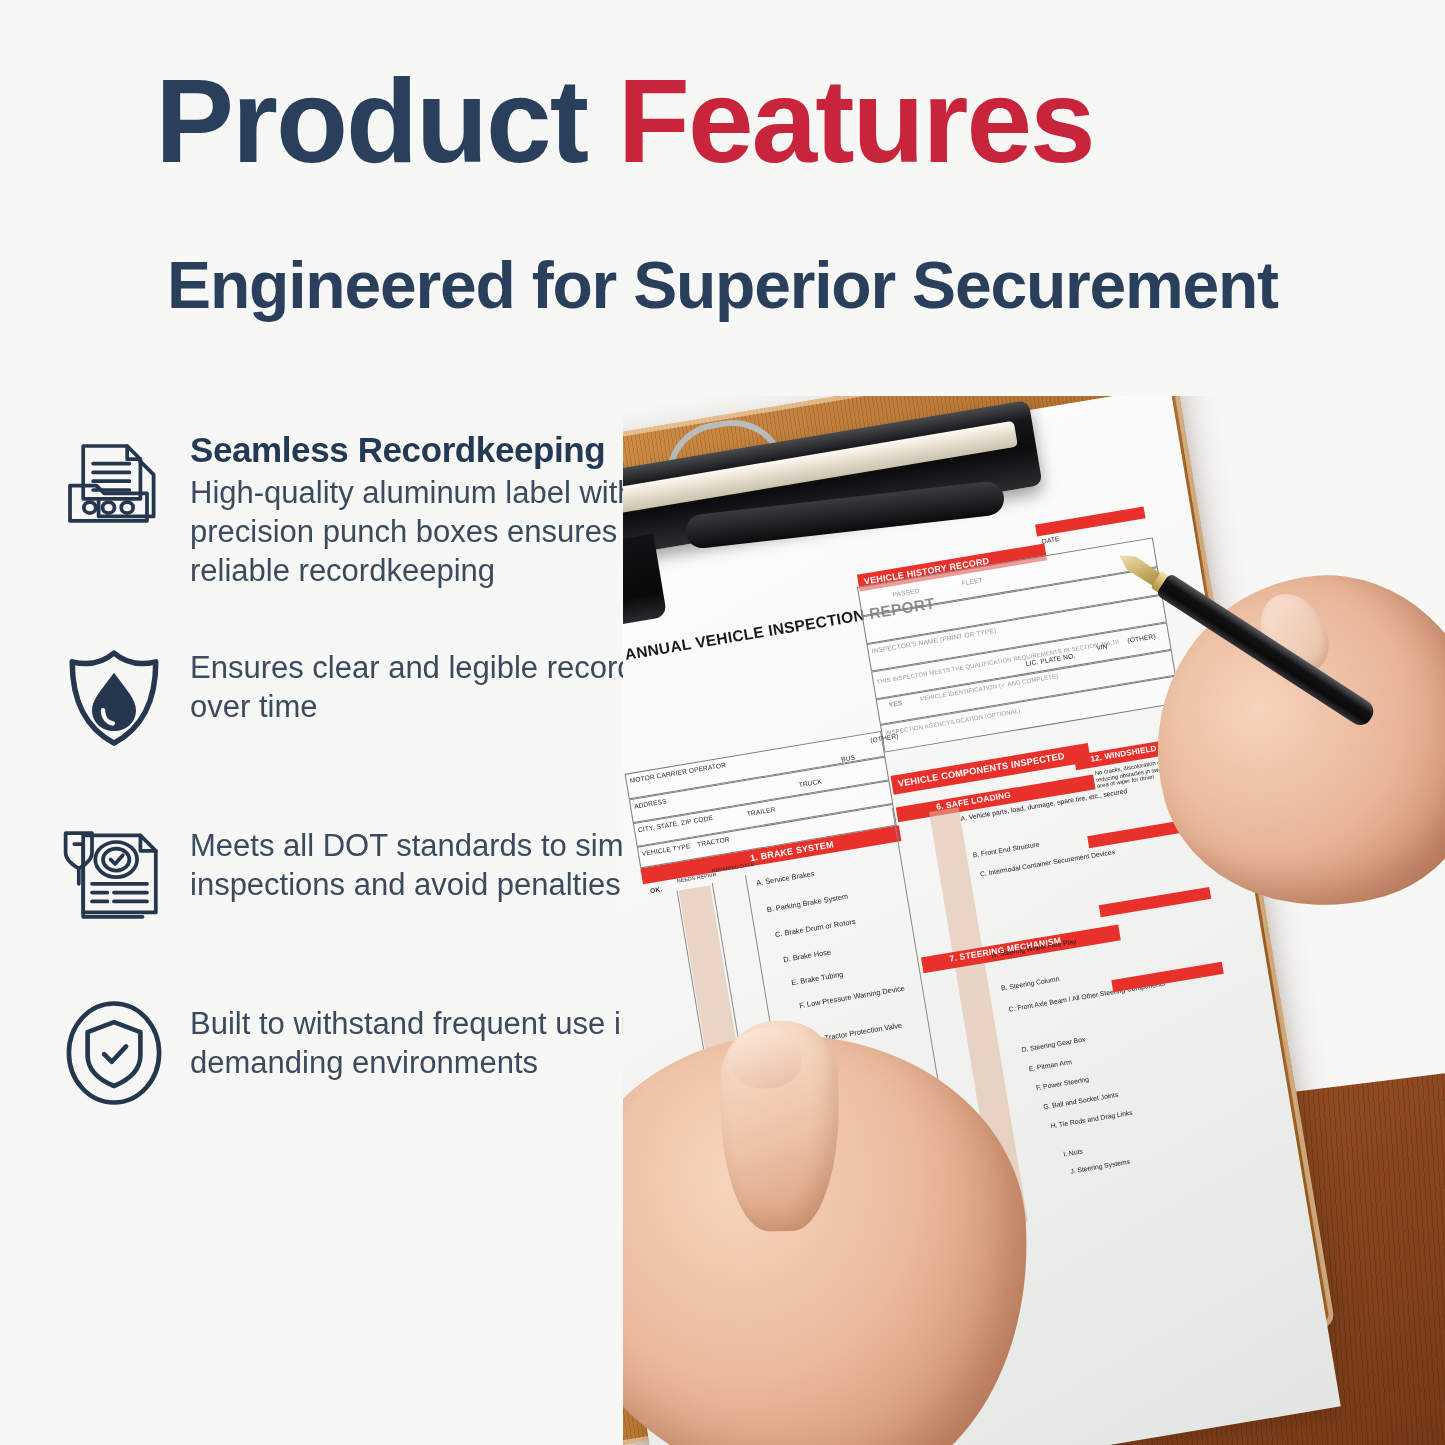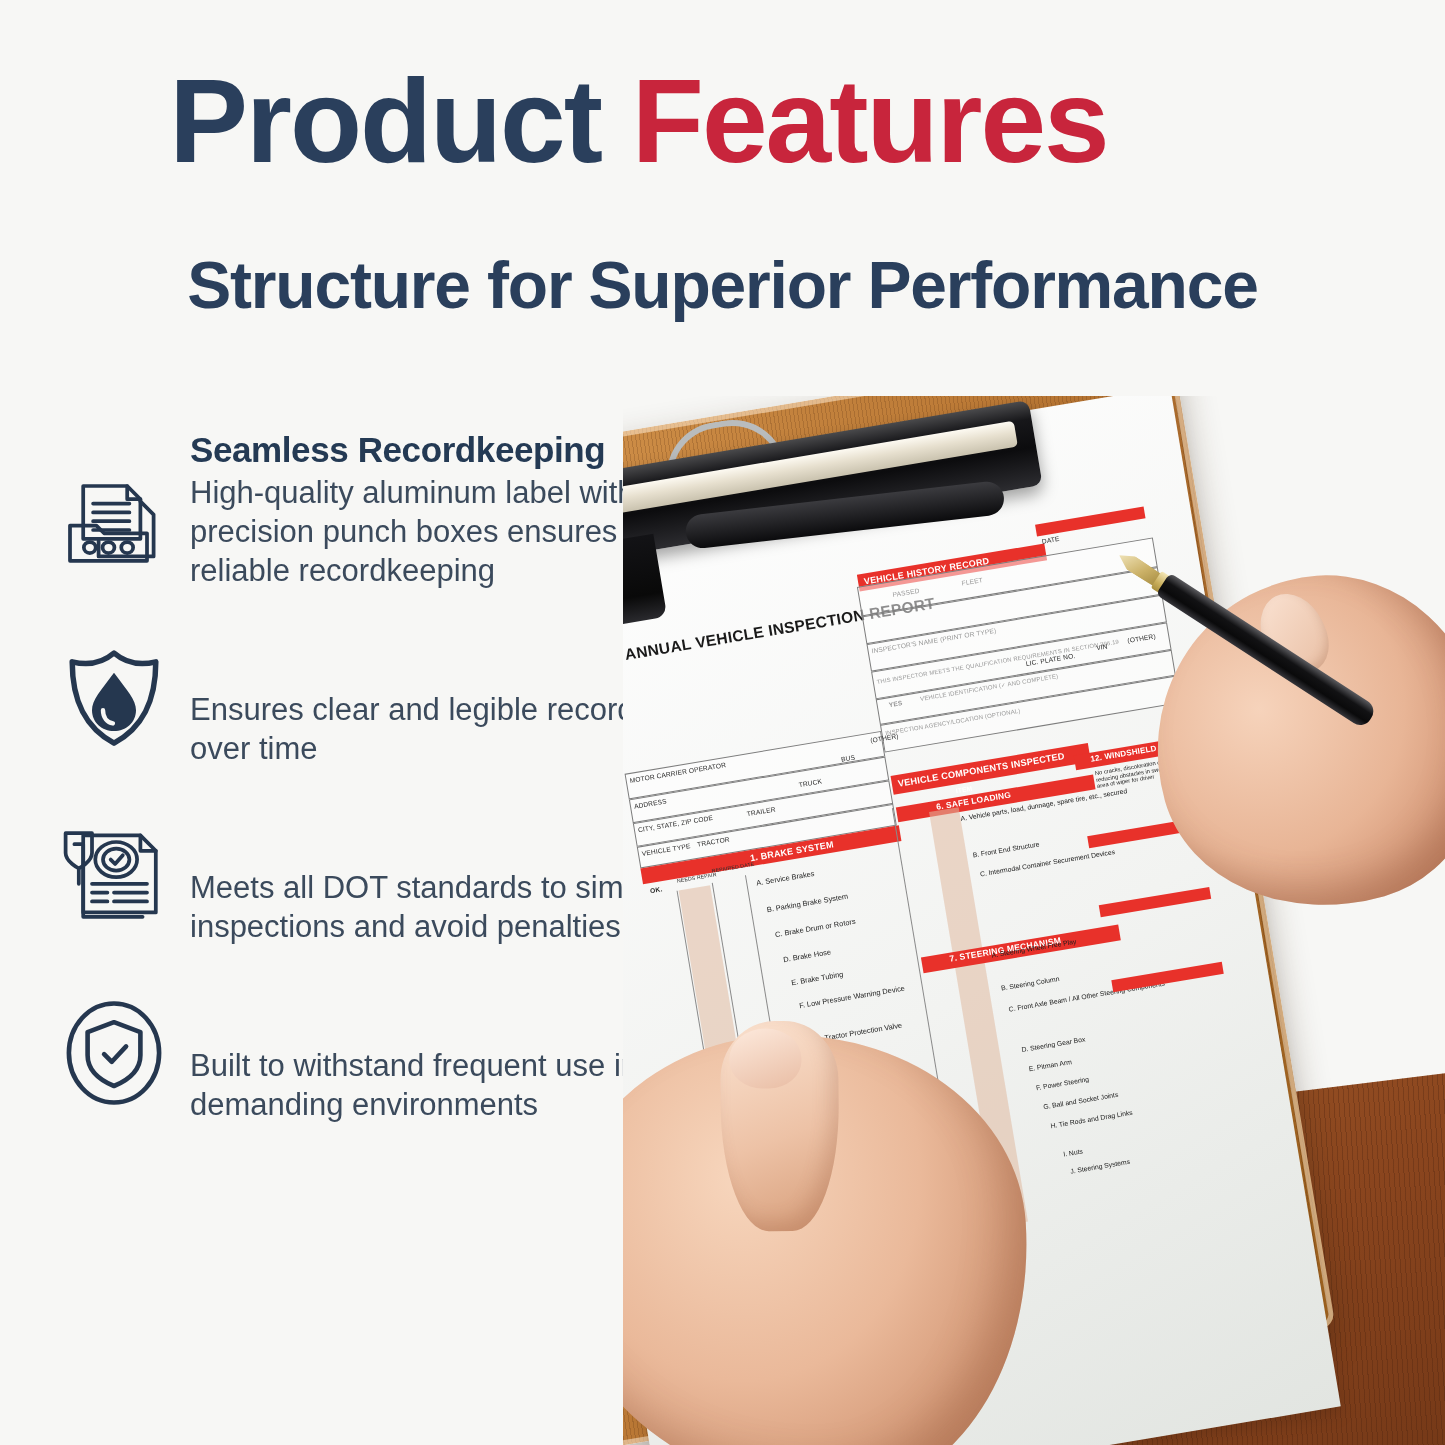--- a/index.html
+++ b/index.html
@@ -6,38 +6,38 @@
   html,body { width:1445px; height:1445px; }
   body {
     font-family:"Liberation Sans", sans-serif;
     background:#f7f7f5;
     position:relative;
     overflow:hidden;
   }
 
   
   .headline {
-    position:absolute; left:16px; top:62px; width:1245px;
+    position:absolute; left:2px; top:62px; width:1245px;
     text-align:center;
     font-size:118px; font-weight:700; letter-spacing:-2px;
     line-height:1.0; white-space:nowrap;
   }
   .hl-a { color:#2a3f5c; }
   .hl-b { color:#c8253c; }
 
   .subhead {
     position:absolute; left:0; top:252px; width:1445px;
     text-align:center;
     font-size:66px; font-weight:700; color:#2a3f5c;
     letter-spacing:-1.2px; line-height:1.0; white-space:nowrap;
   }
 
   
   .features { position:absolute; left:48px; top:418px; width:700px; }
-  .feature { display:flex; align-items:flex-end; margin-bottom:46px; }
+  .feature { display:flex; align-items:flex-start; margin-bottom:46px; }
   .feature .ico { flex:0 0 132px; height:132px; display:flex;
                   align-items:flex-start; justify-content:center; padding-top:6px; }
   .feature .ico svg { width:110px; height:110px; display:block; }
   .feature .txt { padding-left:10px; padding-top:12px; }
   .feature .ftitle {
     font-size:35px; font-weight:700; color:#243a54;
     letter-spacing:-0.4px; line-height:1.12; margin-bottom:4px;
   }
   .feature .fdesc {
     font-size:31px; font-weight:400; color:#3b4a5c;
@@ -221,21 +221,21 @@
     border-radius:50% 50% 46% 46%;
     transform:rotate(9deg);
   }
 </style>
 </head>
 <body>
 
 <div class="headline">
   <span class="hl-a">Product</span><span>&nbsp;</span><span class="hl-b">Features</span>
 </div>
-<div class="subhead">Structure for Superior Performance</div>
+<div class="subhead">Engineered for Superior Securement</div>
 
 <div class="features">
 
   <div class="feature f1">
     <div class="ico">
       <svg viewBox="0 0 100 100" fill="none" stroke="#25374f" stroke-width="3.4" stroke-linecap="round" stroke-linejoin="round">
         <path d="M22 20 H62 L74 32 V68 H22 Z"></path>
         <path d="M62 20 V32 H74"></path>
         <path d="M31 36 H64 M31 44 H64 M31 52 H64 M31 60 H64"></path>
         <path d="M74 34 L86 46 V84 H36 V70"></path>

